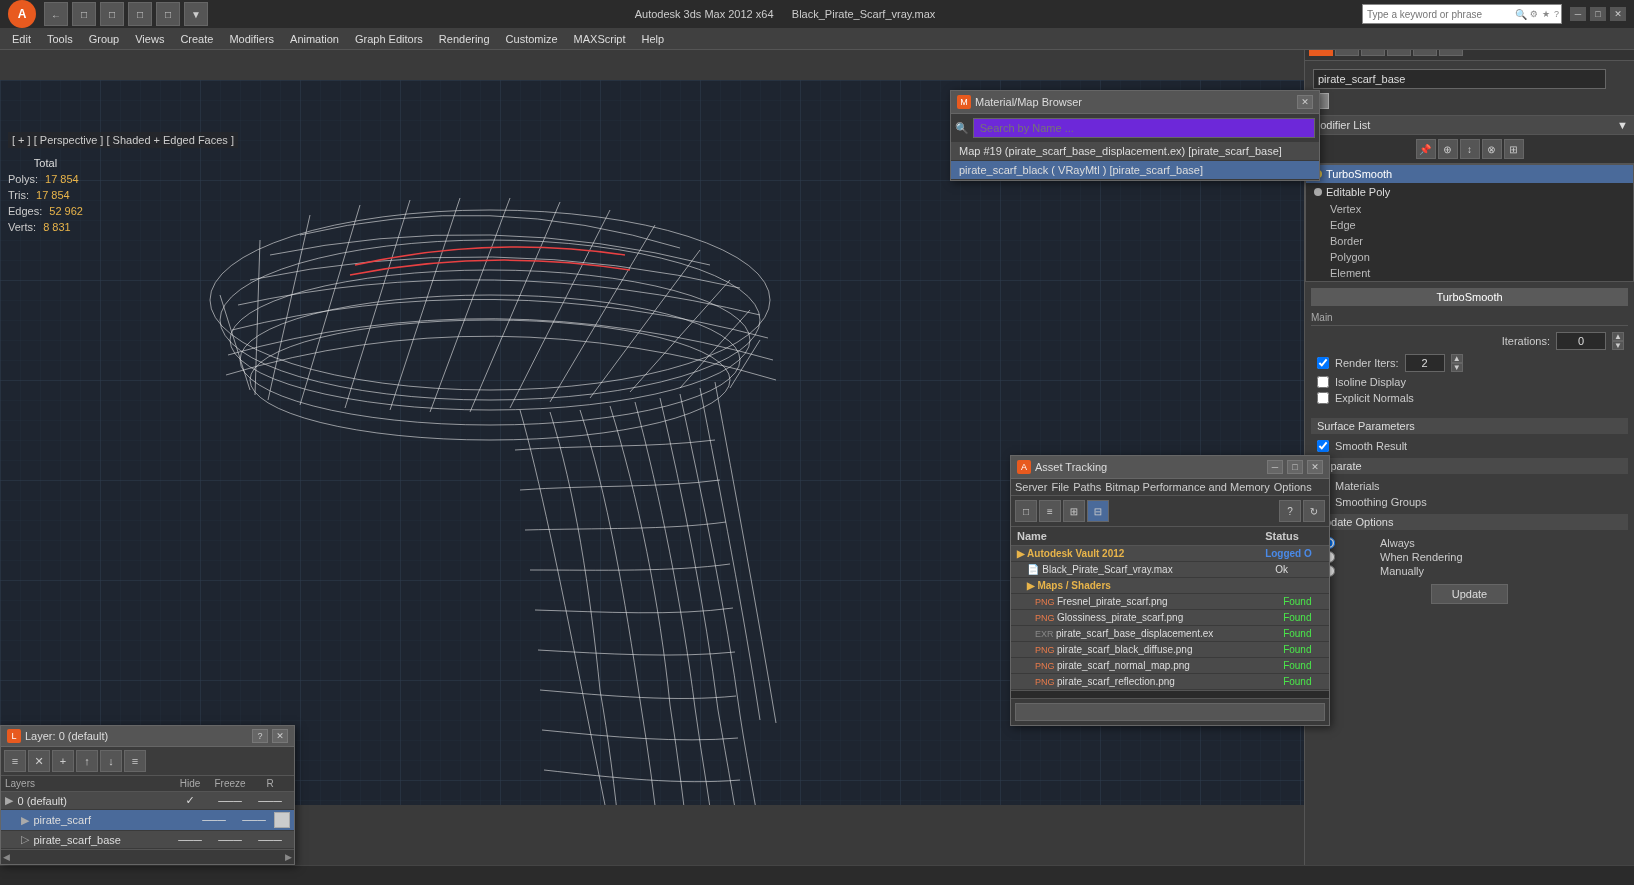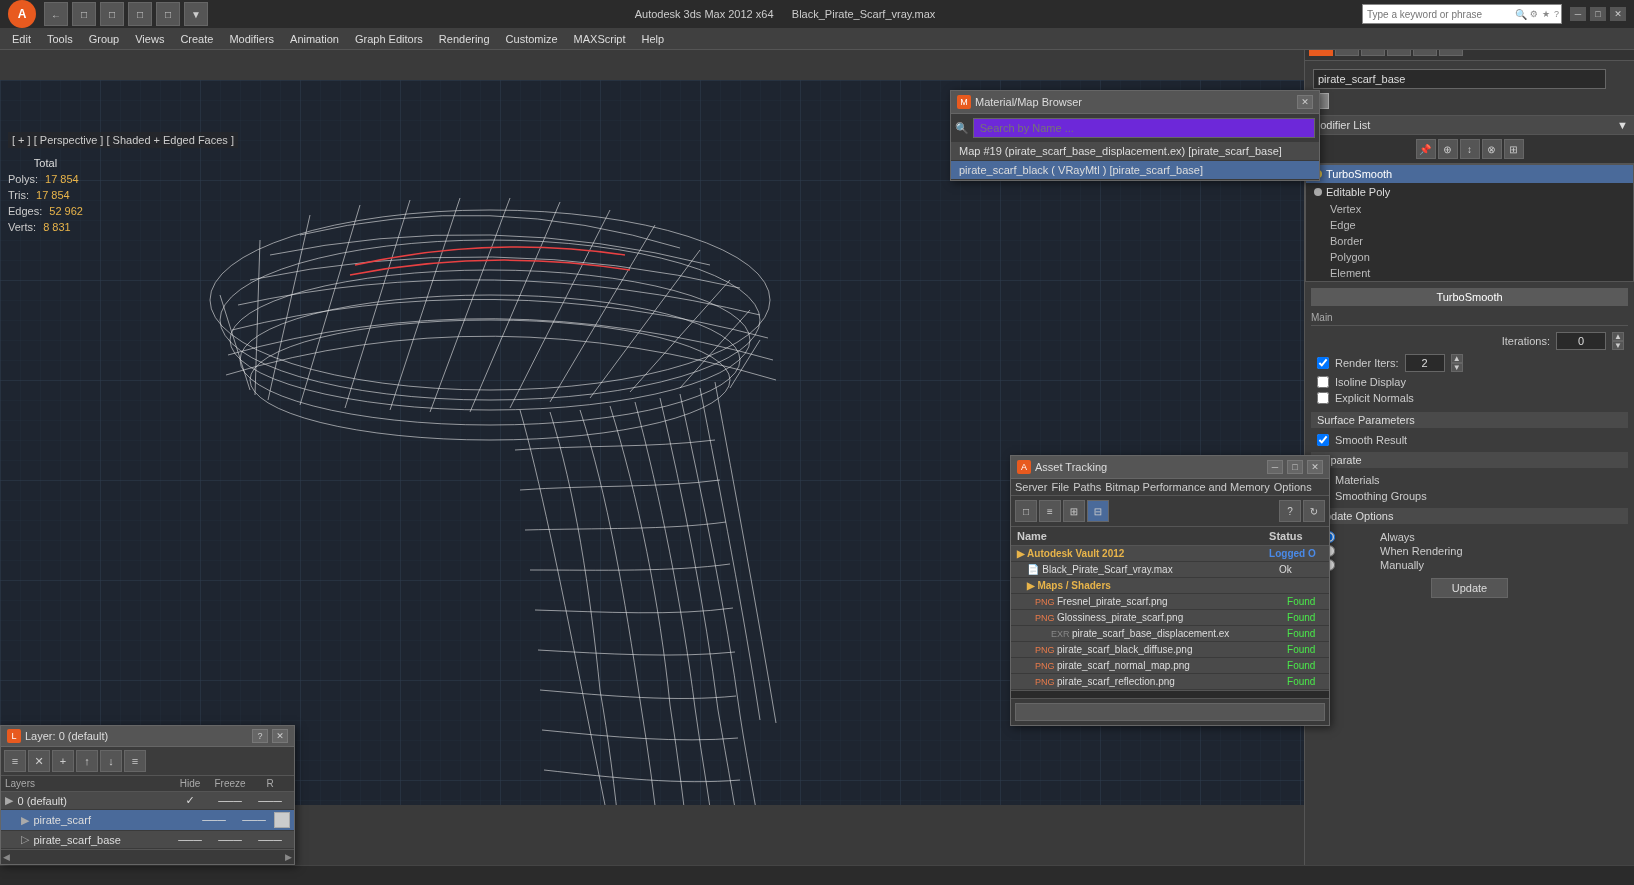--- a/index.html
+++ b/index.html
@@ -200,21 +200,21 @@
     }
     .panel-title {
       background: #5a5a5a;
       color: #fff;
       padding: 3px 6px;
       font-size: 11px;
       text-align: center;
       margin-bottom: 4px;
     }
     .panel-group {
-      margin-bottom: 6px;
+      margin-bottom: 12px;
     }
     .panel-group-label {
       color: #aaa;
       font-size: 10px;
       padding: 2px 0;
       border-bottom: 1px solid #555;
       margin-bottom: 4px;
     }
     .param-row {
       display: flex;
@@ -906,21 +906,21 @@
         </tr>
         <tr class="sub-sub-file">
           <td>
             <span style="color:#e87a4a;font-size:9px;">PNG </span>
             <span>Glossiness_pirate_scarf.png</span>
           </td>
           <td class="found">Found</td>
         </tr>
         <tr class="sub-sub-file">
           <td>
-            <span style="color:#888;font-size:9px;margin-left:16px;">EXR </span>
+            <span style="color:#888;font-size:9px;">EXR </span>
             <span>pirate_scarf_base_displacement.ex</span>
           </td>
           <td class="found">Found</td>
         </tr>
         <tr class="sub-sub-file">
           <td>
             <span style="color:#e87a4a;font-size:9px;">PNG </span>
             <span>pirate_scarf_black_diffuse.png</span>
           </td>
           <td class="found">Found</td>

